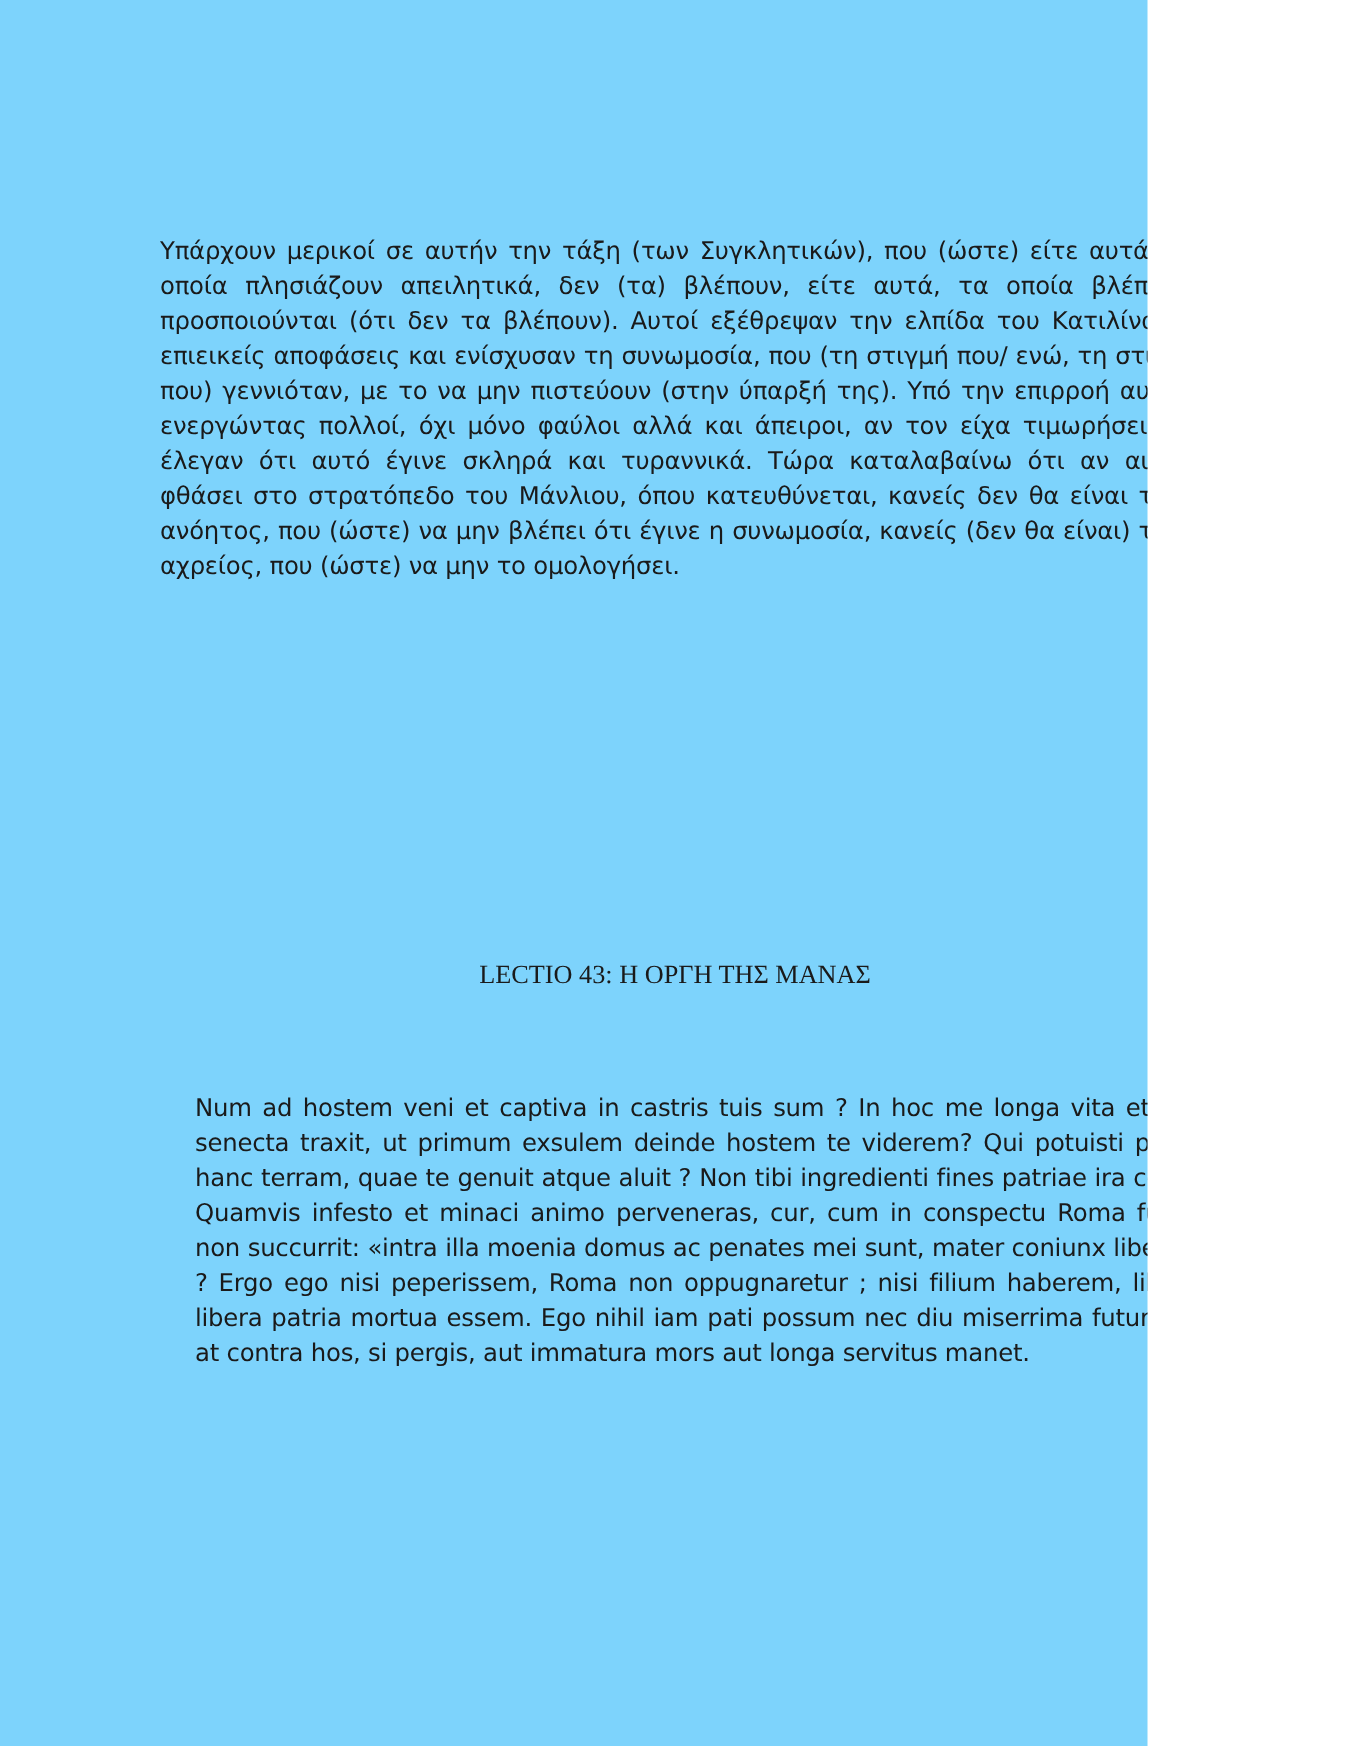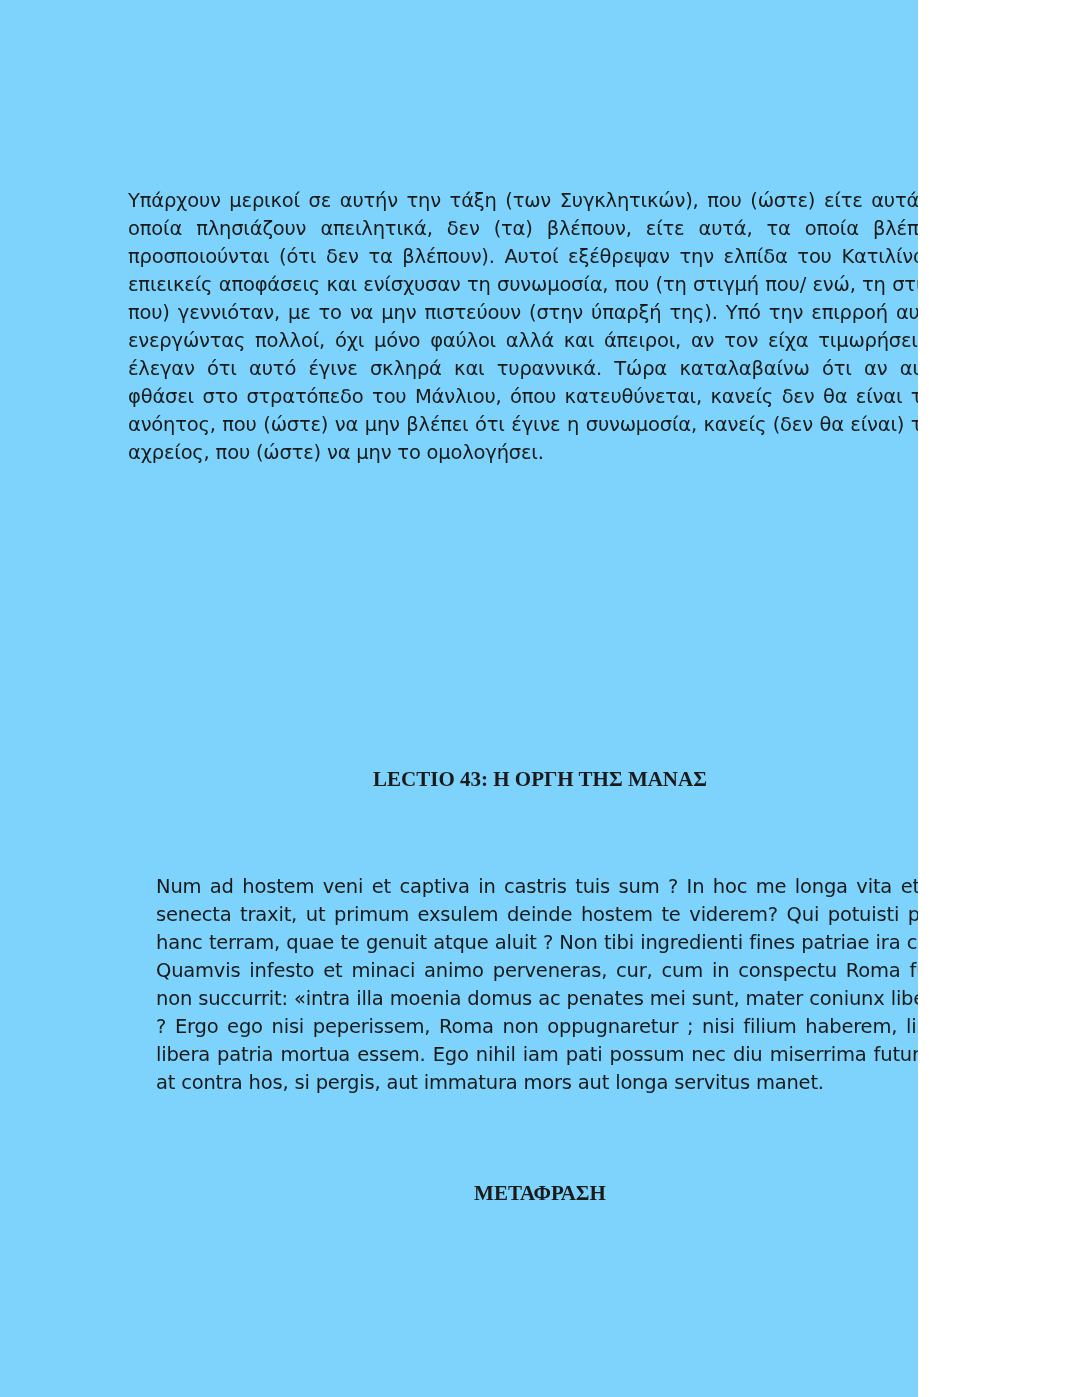--- a/index.html
+++ b/index.html
@@ -35,36 +35,35 @@
   }
   .centered-heading {
     position: absolute;
     left: 0;
     width: 1080px;
     text-align: center;
     font-family: "Liberation Serif", "DejaVu Serif", serif;
     font-size: 21px;
     line-height: 26px;
     color: #1a1a1a;
-    font-weight: bold;
+    font-weight: normal;
     margin: 0;
   }
   #lectio-heading {
     top: 766px;
   }
   #metafrasi-heading {
     top: 1180px;
   }
 </style>
 </head>
 <body>
 
 <div class="page">
 
   <p id="greek-paragraph" class="body-paragraph">Υπάρχουν μερικοί σε αυτήν την τάξη (των Συγκλητικών), που (ώστε) είτε αυτά, τα οποία πλησιάζουν απειλητικά, δεν (τα) βλέπουν, είτε αυτά, τα οποία βλέπουν, προσποιούνται (ότι δεν τα βλέπουν). Αυτοί εξέθρεψαν την ελπίδα του Κατιλίνα με επιεικείς αποφάσεις και ενίσχυσαν τη συνωμοσία, που (τη στιγμή που/ ενώ, τη στιγμή που) γεννιόταν, με το να μην πιστεύουν (στην ύπαρξή της). Υπό την επιρροή αυτών ενεργώντας πολλοί, όχι μόνο φαύλοι αλλά και άπειροι, αν τον είχα τιμωρήσει, θα έλεγαν ότι αυτό έγινε σκληρά και τυραννικά. Τώρα καταλαβαίνω ότι αν αυτός φθάσει στο στρατόπεδο του Μάνλιου, όπου κατευθύνεται, κανείς δεν θα είναι τόσο ανόητος, που (ώστε) να μην βλέπει ότι έγινε η συνωμοσία, κανείς (δεν θα είναι) τόσο αχρείος, που (ώστε) να μην το ομολογήσει.</p>
 
   <h2 id="lectio-heading" class="centered-heading">LECTIO 43: Η ΟΡΓΗ ΤΗΣ ΜΑΝΑΣ</h2>
 
   <p id="latin-paragraph" class="body-paragraph">Num ad hostem veni et captiva in castris tuis sum ? In hoc me longa vita et infelix senecta traxit, ut primum exsulem deinde hostem te viderem? Qui potuisti populari hanc terram, quae te genuit atque aluit ? Non tibi ingredienti fines patriae ira cecidit ? Quamvis infesto et minaci animo perveneras, cur, cum in conspectu Roma fuit, tibi non succurrit: «intra illa moenia domus ac penates mei sunt, mater coniunx liberique» ? Ergo ego nisi peperissem, Roma non oppugnaretur ; nisi filium haberem, libera in libera patria mortua essem. Ego nihil iam pati possum nec diu miserrima futura sum: at contra hos, si pergis, aut immatura mors aut longa servitus manet.</p>
 
-  <h2 id="metafrasi-heading" class="centered-heading">ΜΕΤΑΦΡΑΣΗ</h2>
 
 </div>
 
 </body></html>

